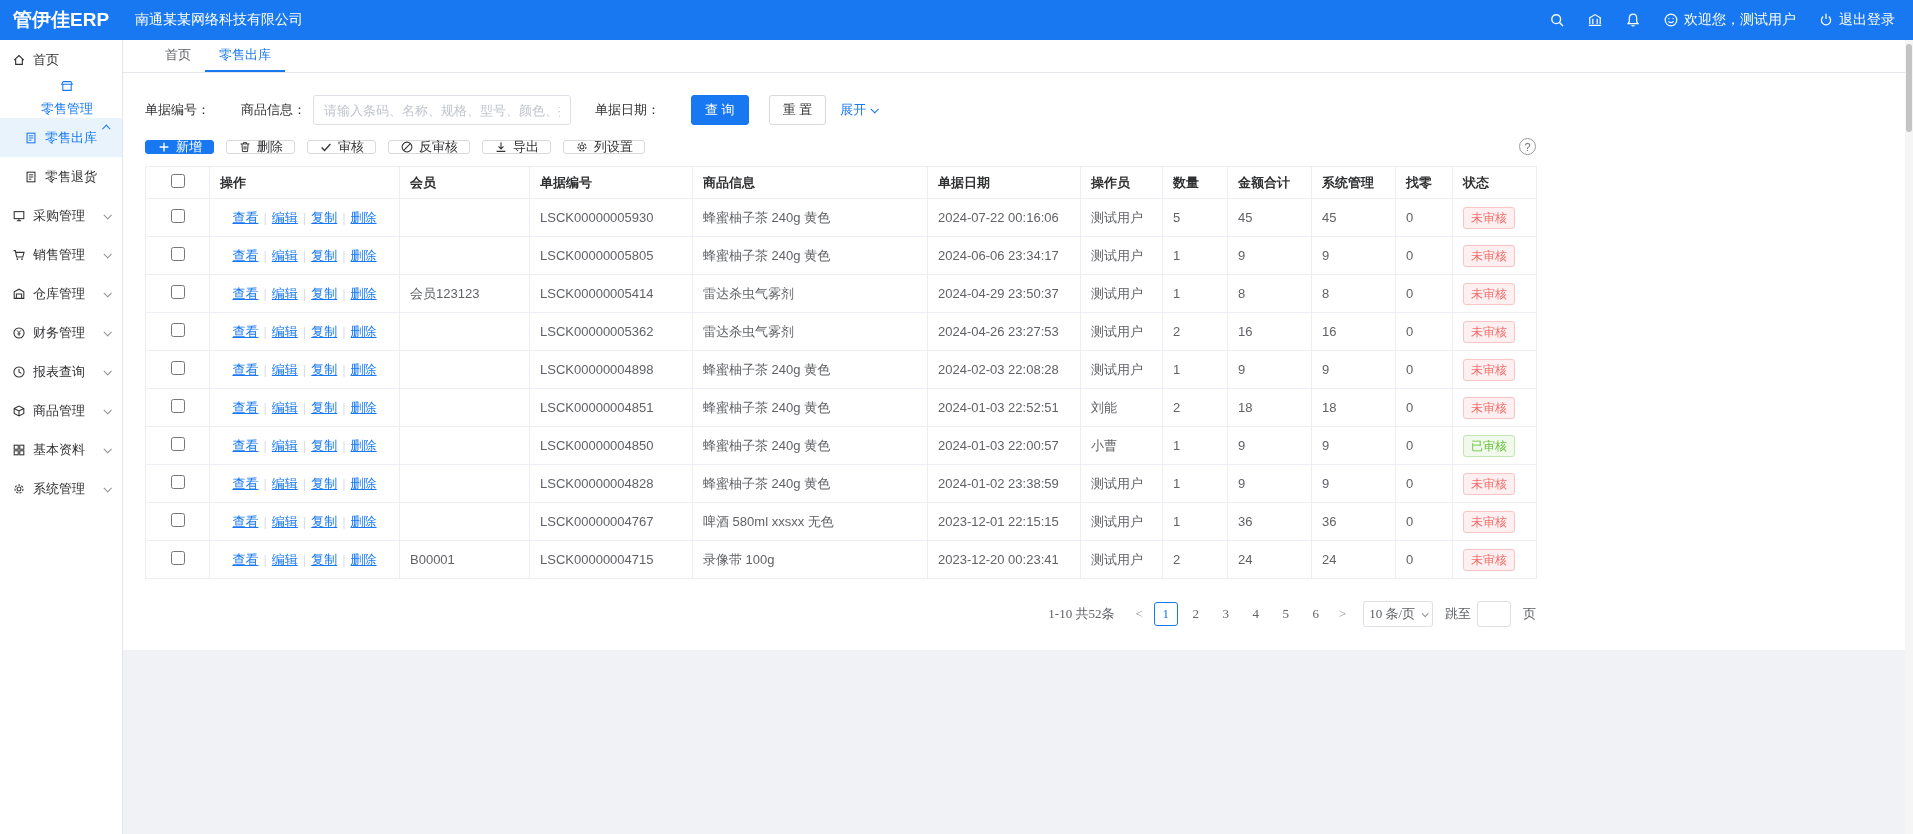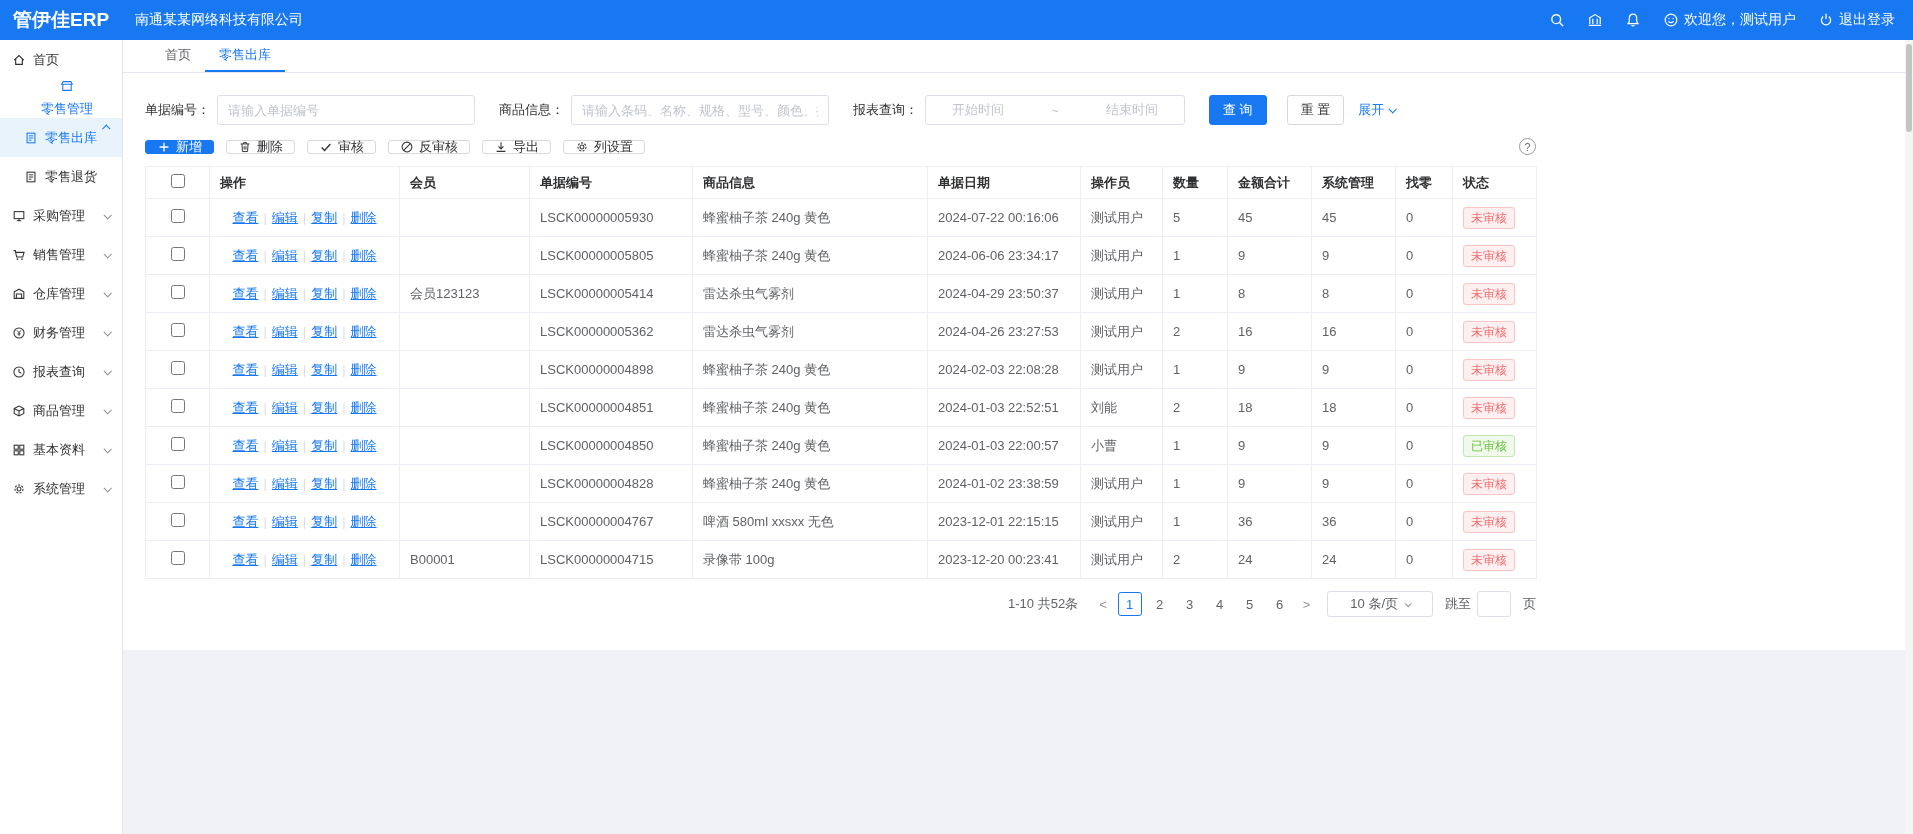--- a/index.html
+++ b/index.html
@@ -64,26 +64,26 @@
   .cb { width:14px; height:14px; cursor:pointer; }
   .actions-col { text-align:center; }
   .ta-c { text-align:left; }
   .link { color:var(--accent,#1778f2); text-decoration:underline; cursor:pointer; }
   .sep { color:#dcdfe6; margin:0 5px; }
   .badge { display:inline-block; font-size:12px; line-height:1; padding:4px 7px; border-radius:3px; border:1px solid; }
   .badge.danger { color:var(--danger,#f56c6c); background:var(--danger-bg,#fef0f0); border-color:var(--danger-border,#fbc4c4); }
   .badge.success { color:var(--success,#67c23a); background:var(--success-bg,#f0f9eb); border-color:var(--success-border,#c2e7b0); }
 
   
-  .pagination { width:1391px; display:flex; align-items:center; justify-content:flex-end; margin-top:12px; color:#606266; gap:6px; }
+  .pagination { width:1391px; display:flex; align-items:center; justify-content:flex-end; margin-top:22px; color:#606266; gap:6px;font-family:Liberation Serif, serif; }
   .total { margin-right:10px; }
   .pg-arrow { padding:0 5px; color:#909399; cursor:pointer; }
   .pg-num { min-width:24px; height:24px; display:inline-flex; align-items:center; justify-content:center; cursor:pointer; color:#606266; }
   .pg-num.current { border:1px solid var(--accent,#1778f2); color:var(--accent,#1778f2); border-radius:3px; background:#fff; }
-  .size-select { height:26px; border:1px solid #dcdfe6; border-radius:3px; display:inline-flex; align-items:center; gap:7px; padding:0 22px; margin-left:6px; cursor:pointer; color:#606266; white-space:nowrap; }
+  .size-select { height:26px; border:1px solid #dcdfe6; border-radius:3px; display:inline-flex; align-items:center; gap:7px; padding:0 5px; margin-left:6px; cursor:pointer; color:#606266; white-space:nowrap; }
   .size-select .chev { width:5px; height:5px; border-width:1.2px; color:#909399; }
   .jump { margin-left:6px; }
   .jump-input { width:34px; height:26px; border:1px solid #dcdfe6; border-radius:3px; outline:none; font-family:inherit; font-size:13px; text-align:center; background:#fff; }
 
   
   .chev { display:inline-block; width:6px; height:6px; border-right:1.4px solid currentColor; border-bottom:1.4px solid currentColor; flex:none; }
   .chev.down { transform:rotate(45deg) translateY(-1px); }
   .chev.up { transform:rotate(-135deg) translateY(-1px); }
 
   
@@ -265,29 +265,23 @@
       <div class="tabbar">
           <div class="tab">首页</div>
           <div class="tab active">零售出库</div>
         </div>
 
       <div class="content">
         <div class="inner">
 
           <div class="filter-row">
             <span class="f-label">单据编号：</span>
-            <input class="f-input" placeholder="请输入单据编号" style="">
             <span class="f-label ml">商品信息：</span>
             <input class="f-input" placeholder="请输入条码、名称、规格、型号、颜色、扩展..." style="">
-            <span class="f-label ml">报表查询：</span>
-            <div class="date-range">
-              <span>开始时间</span>
-              <span>~</span>
-              <span>结束时间</span>
-            </div>
+            <span class="f-label ml">单据日期：</span>
             <button class="btn primary search-btn">查 询</button>
             <button class="btn reset-btn">重 置</button>
             <a class="expand-link">
               <span>展开</span>
               <span class="chev down"></span>
             </a>
           </div>
 
           <div class="toolbar-row">
               <button class="btn primary">

